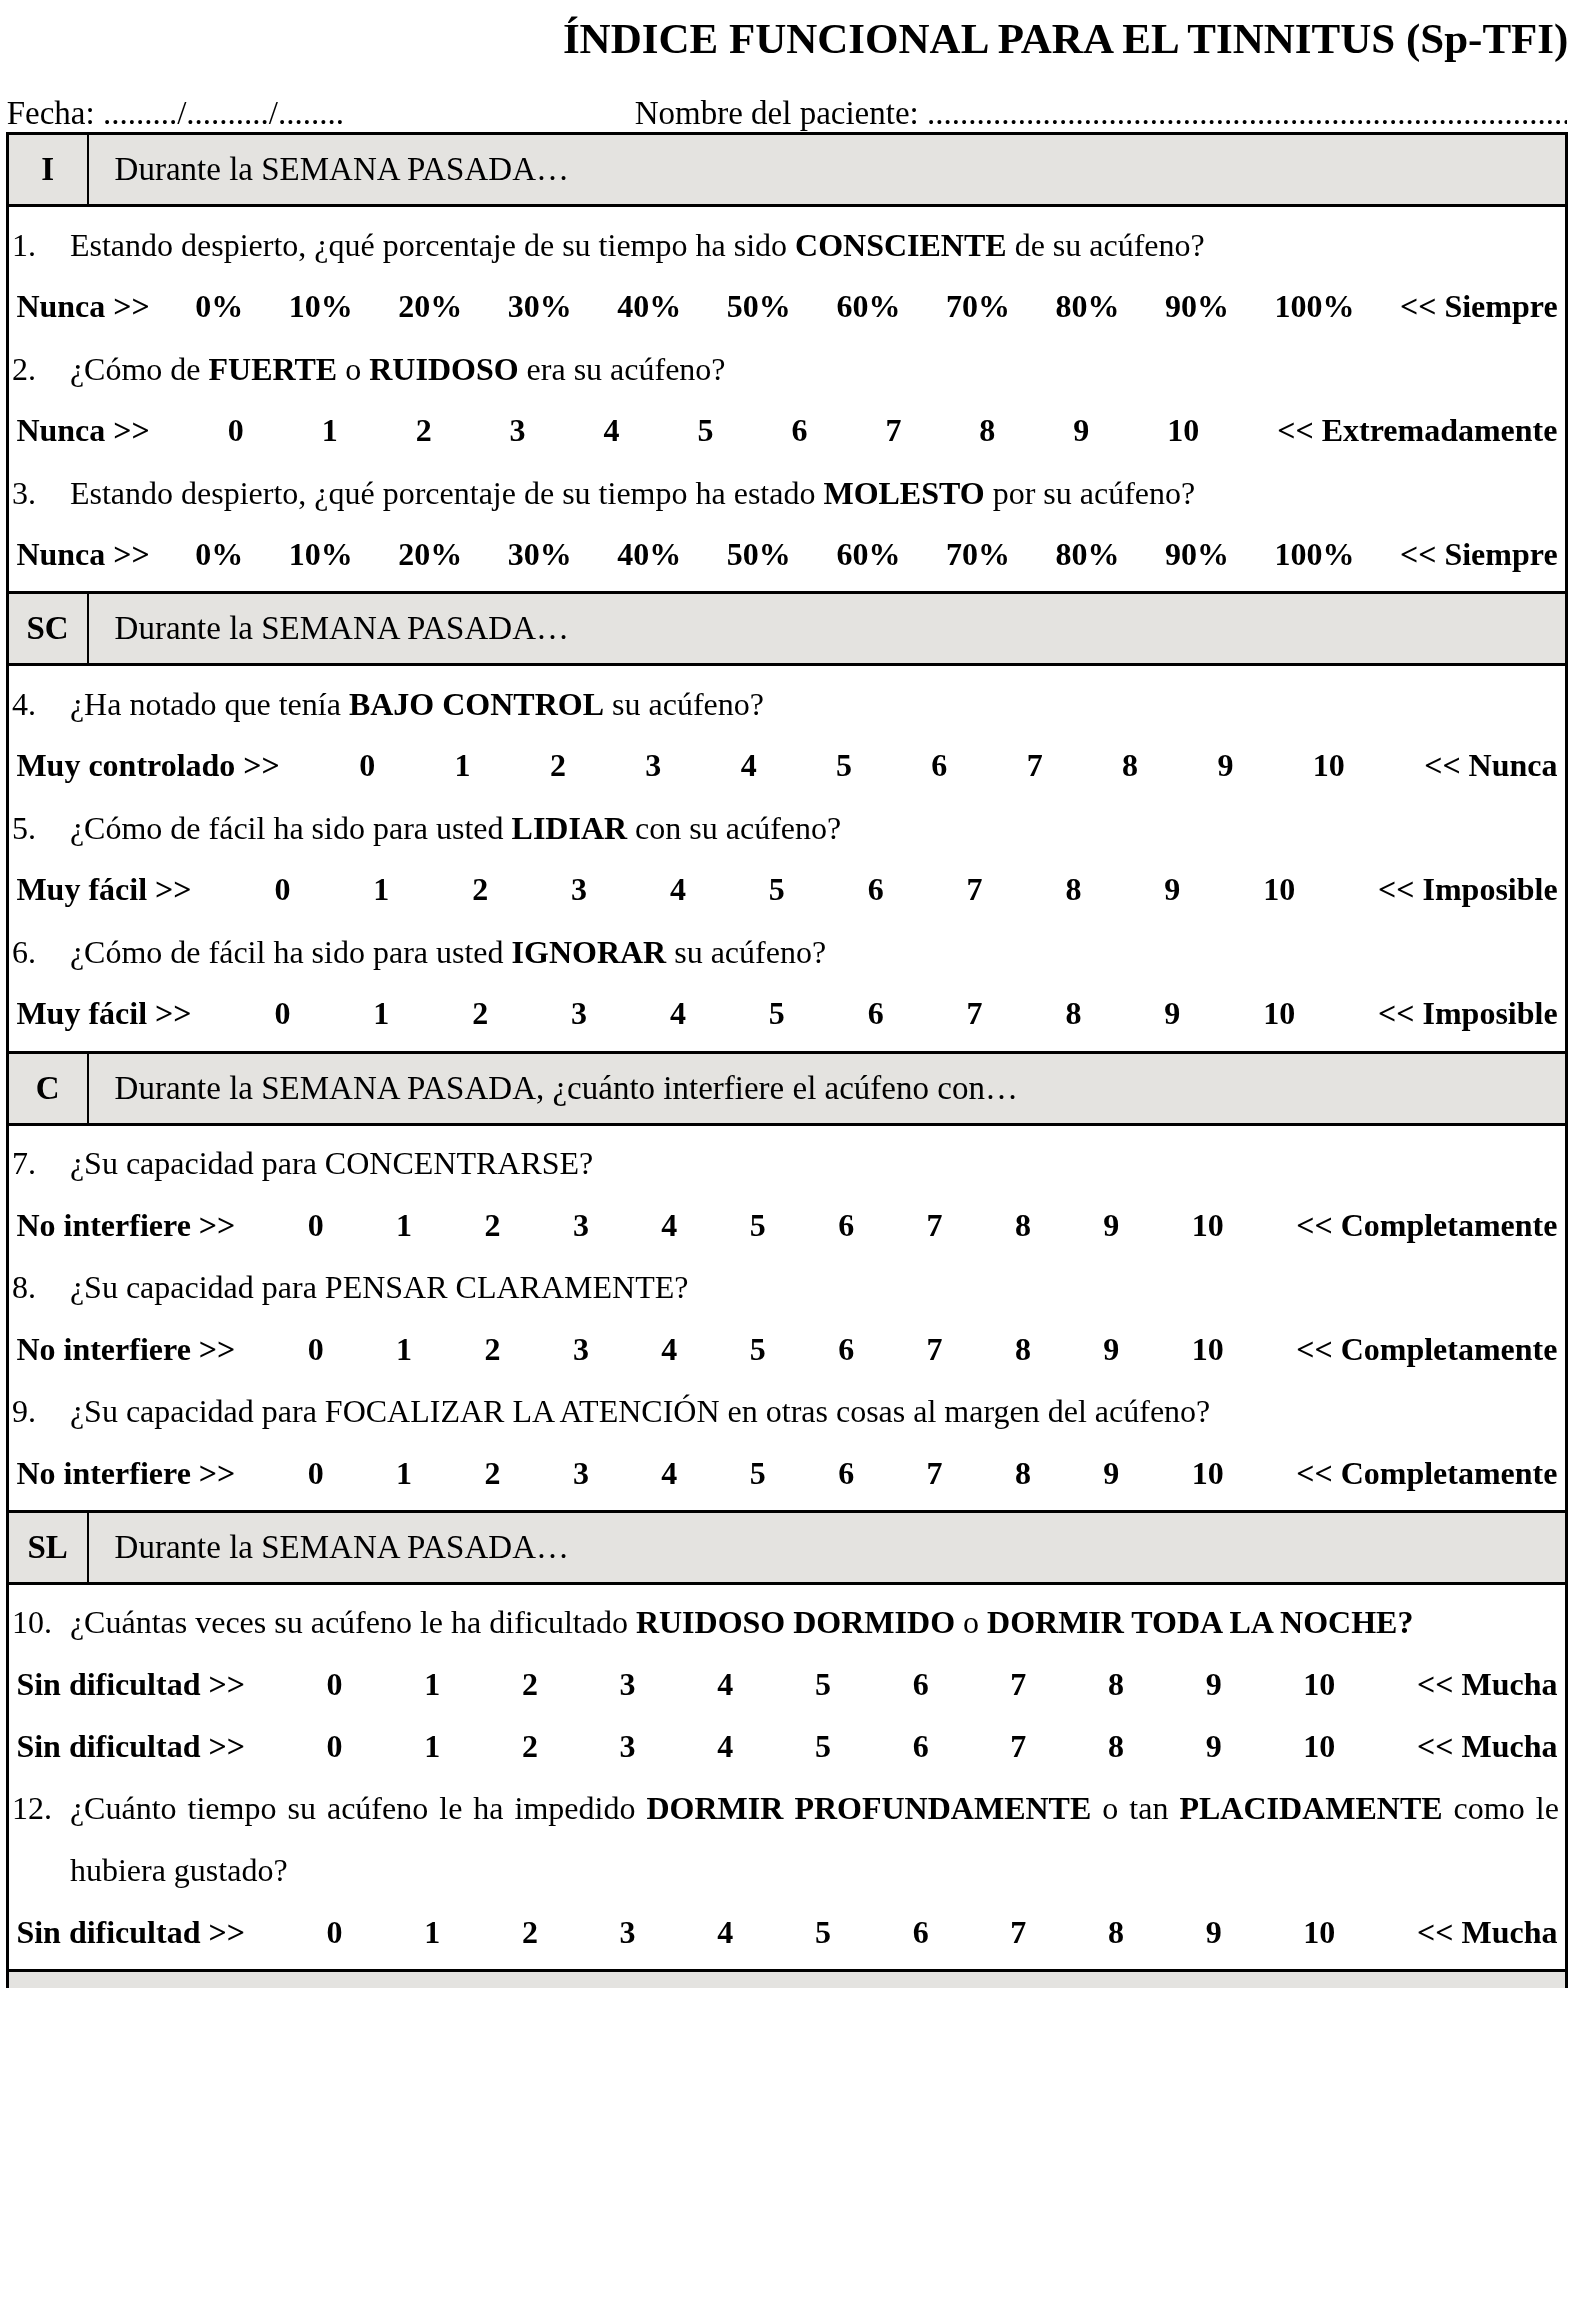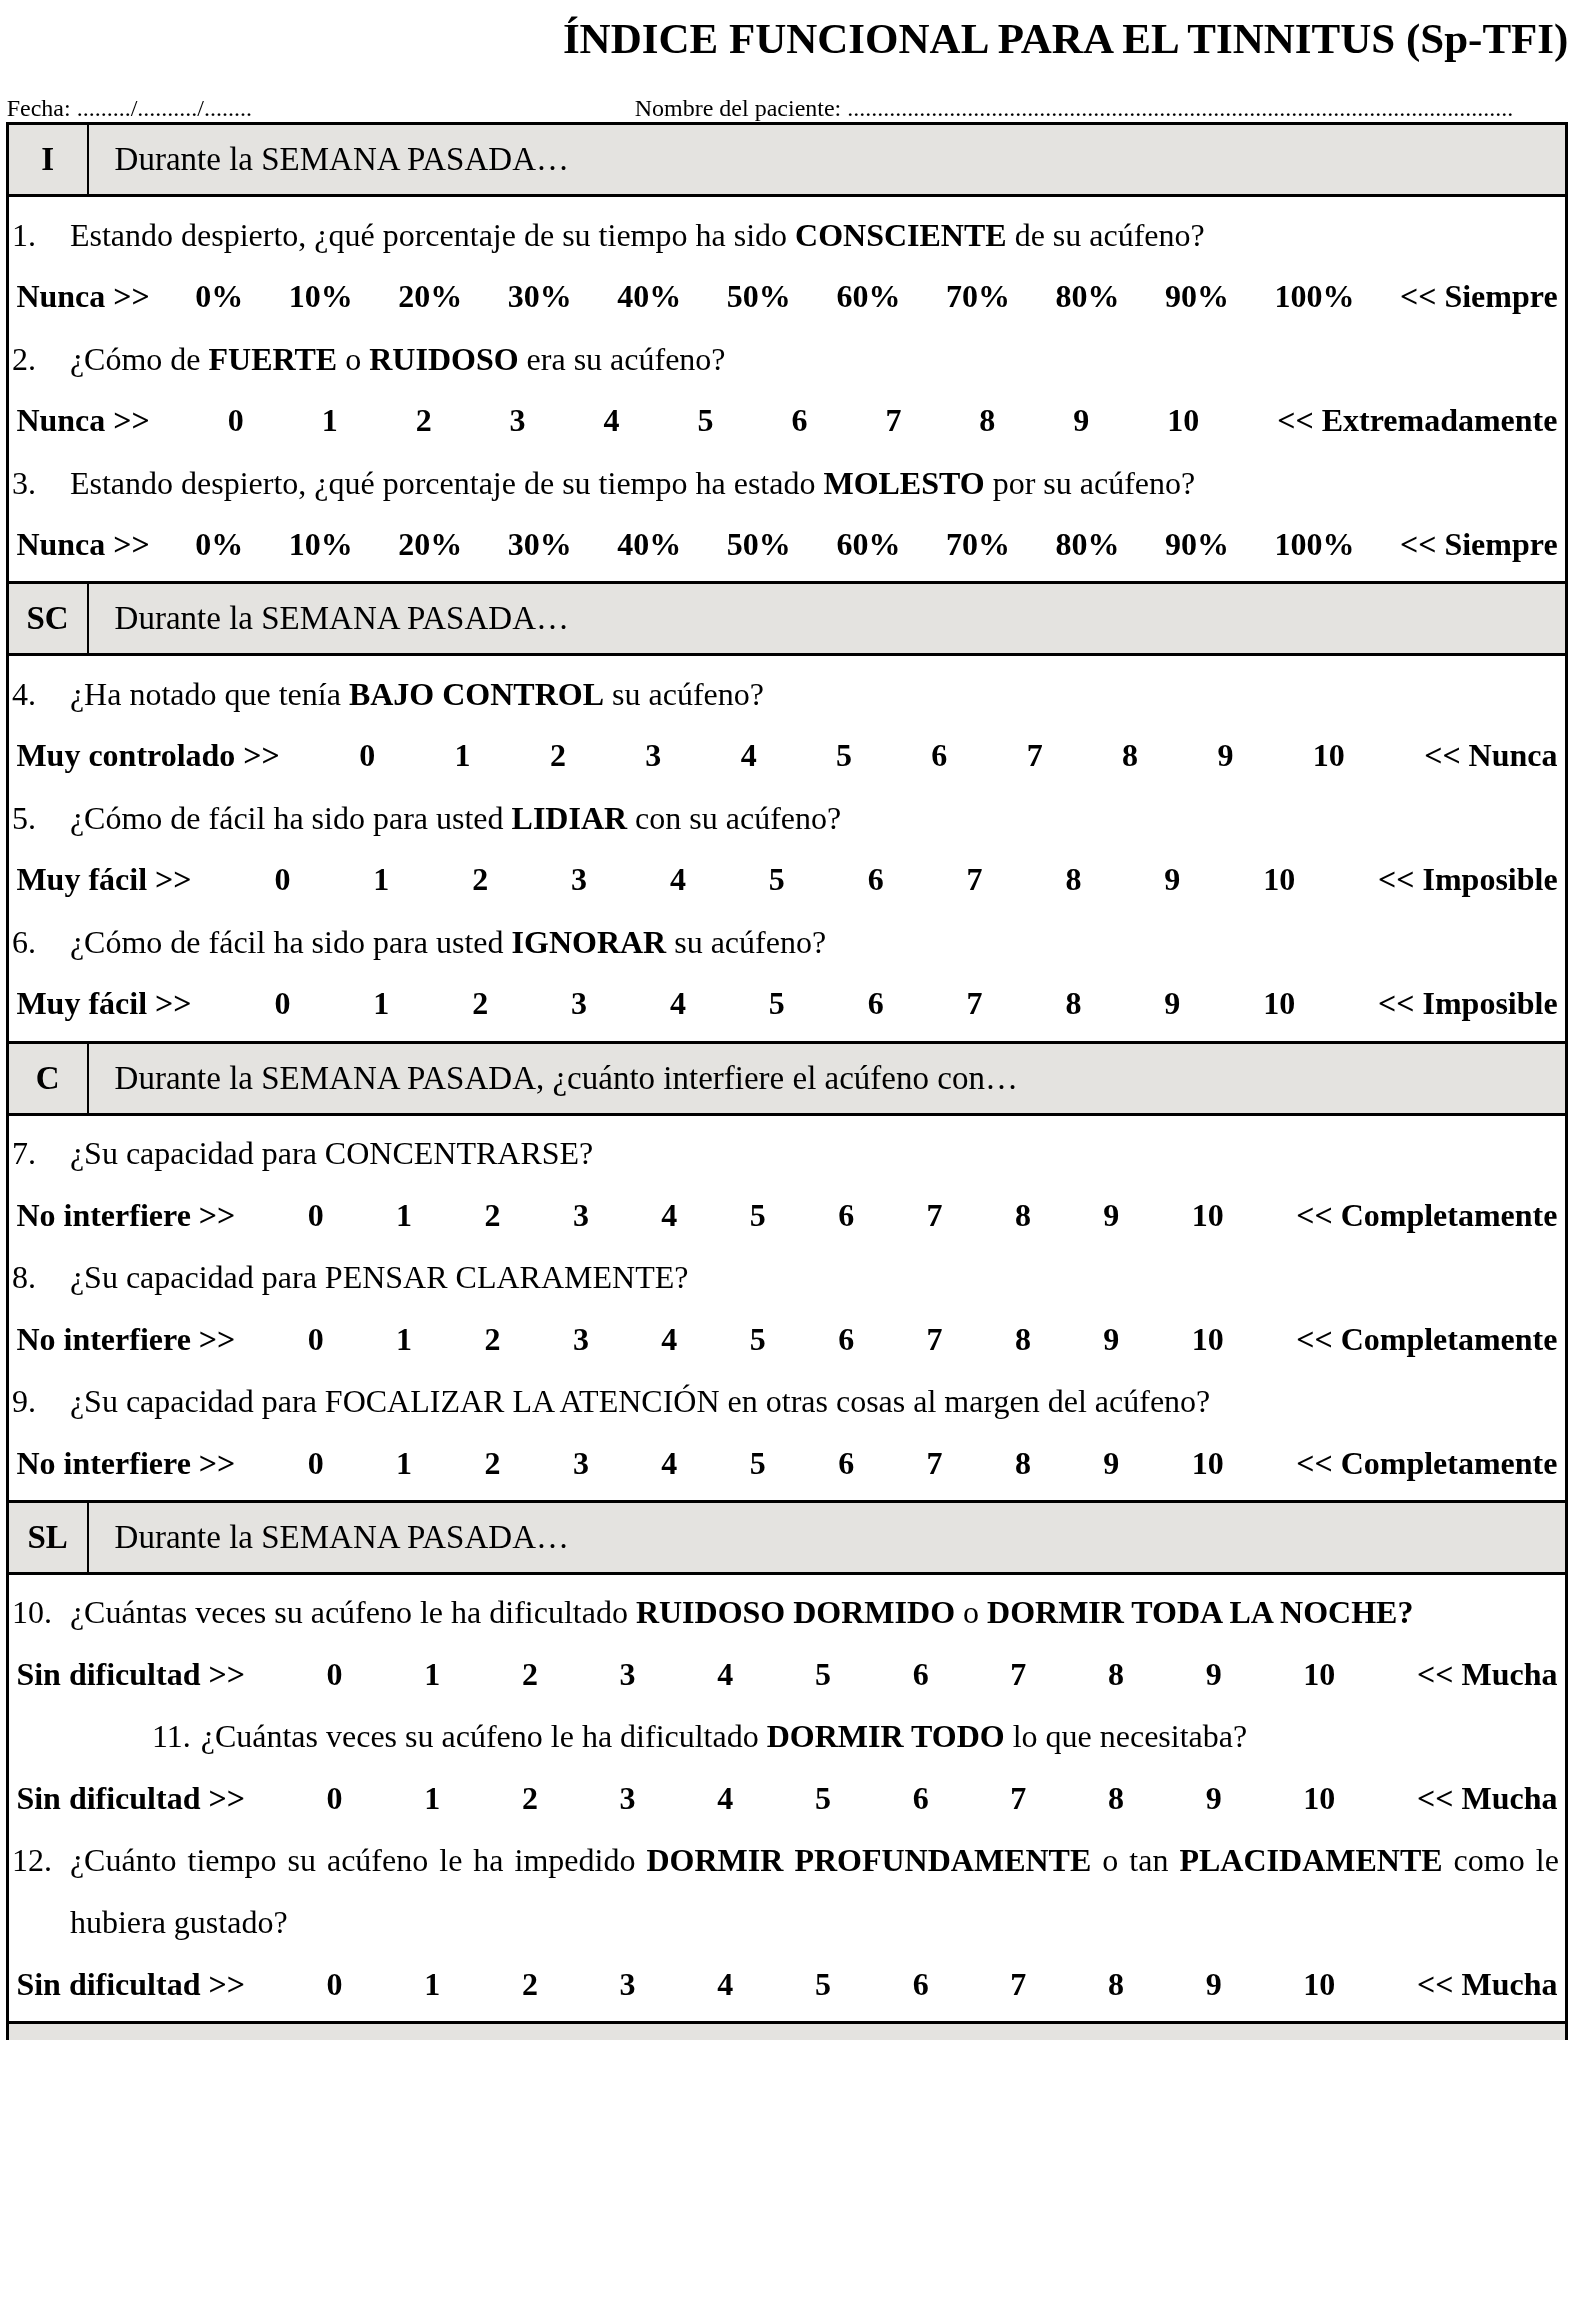--- a/index.html
+++ b/index.html
@@ -6,21 +6,21 @@
   body{
     width:1574px;height:2319px;overflow:hidden;
     background:#ffffff;color:#000000;
     font-family:"Liberation Serif", serif;
   }
   .page{padding:0 5.6px;}
   .doc-title{
     font-size:43px;font-weight:bold;text-align:right;
     margin:12.2px 0 0 0;line-height:1.25;
   }
-  .meta{display:flex;align-items:baseline;font-size:24px;margin:29px 1.1px 0 1.1px;}
+  .meta{display:flex;align-items:baseline;font-size:33px;margin:29px 1.1px 0 1.1px;}
   .meta-fecha{width:628px;flex:none;white-space:nowrap;}
   .meta-nombre{flex:1;white-space:nowrap;overflow:hidden;}
   .instr{
     font-size:34px;font-weight:bold;text-align:justify;
     line-height:1.52;margin:22px 1.1px 19px 1.1px;
   }
   .qtable{border:3.3px solid #000;}
   .sec-header{
     display:flex;align-items:stretch;background:#e4e3e0;
     border-top:3.9px solid #000;border-bottom:3.9px solid #000;
@@ -269,24 +269,20 @@
           <span class="sv">3</span>
           <span class="sv">4</span>
           <span class="sv">5</span>
           <span class="sv">6</span>
           <span class="sv">7</span>
           <span class="sv">8</span>
           <span class="sv">9</span>
           <span class="sv">10</span>
           <span class="scale-end">&lt;&lt; Mucha</span>
         </div>
-        <div class="qline q-indent">
-          <span class="qnum-inline">11.</span>
-          <span class="qtext"><span>¿Cuántas veces su acúfeno le ha dificultado </span><span class="b">DORMIR TODO</span><span> lo que necesitaba?</span></span>
-        </div>
         <div class="scale">
           <span class="scale-end">Sin dificultad &gt;&gt;</span>
           <span class="sv">0</span>
           <span class="sv">1</span>
           <span class="sv">2</span>
           <span class="sv">3</span>
           <span class="sv">4</span>
           <span class="sv">5</span>
           <span class="sv">6</span>
           <span class="sv">7</span>

